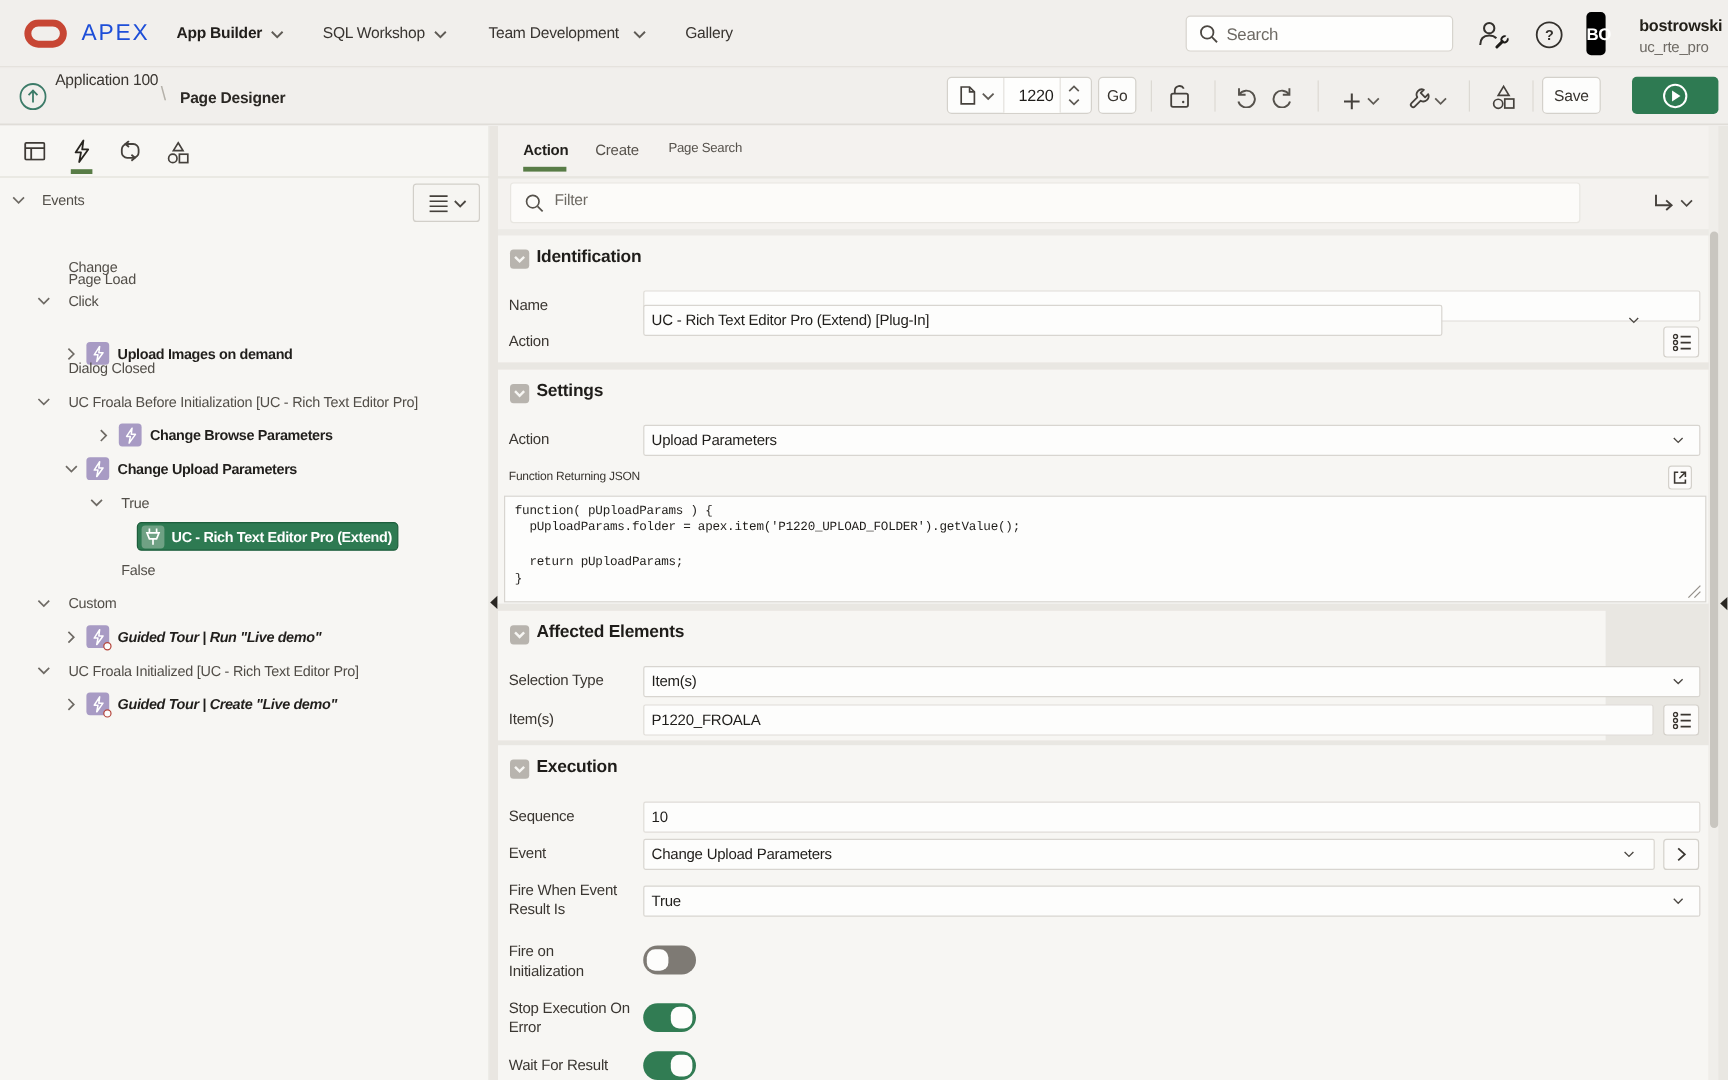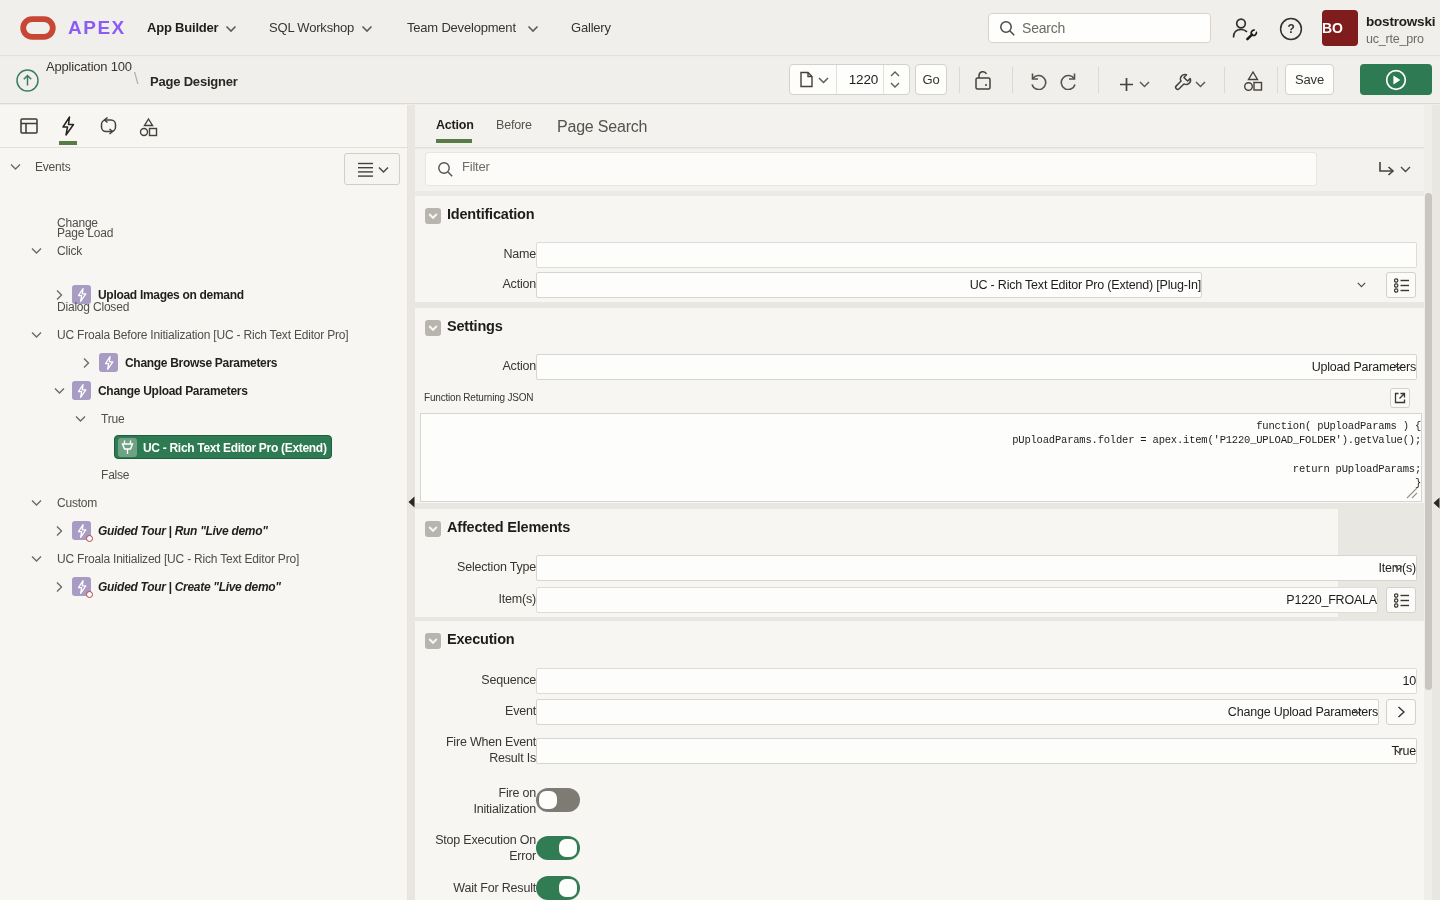--- a/index.html
+++ b/index.html
@@ -14,21 +14,21 @@
 #main { position:absolute; left:0; top:105px; width:1440px; height:795px; }
 #left { position:absolute; left:0; top:0; width:408px; height:795px; background:#f7f6f3; border-right:1px solid #e7e4df; }
 #ltabbar { position:absolute; left:0; top:0; width:408px; height:43px; border-bottom:1px solid #e2dfda; }
 #lsplit { position:absolute; left:408px; top:0; width:7px; height:795px; background:#e9e6e1; }
 #right { position:absolute; left:415px; top:0; width:1009px; height:795px; background:#eceae6; }
 #rtabbar { position:absolute; left:0; top:0; width:1009px; height:43px; background:#f4f2ef; border-bottom:1px solid #e2dfda; }
 #filterrow { position:absolute; left:0; top:44px; width:1009px; height:42px; background:#f4f2ef; }
 #secwrap { position:absolute; left:0; top:91px; width:1009px; height:704px; background:#e9e7e2; overflow:hidden; }
 #gutter { position:absolute; left:1424px; top:0; width:8px; height:795px; background:#f0eeea; }
 #rsplit { position:absolute; left:1432px; top:0; width:8px; height:795px; background:#e9e7e2; }
-.section { background:#f7f6f3; position:absolute;text-align:right; }
+.section { background:#f7f6f3; position:absolute; }
 .cico { position:absolute; left:10px; top:4px; width:16px; height:16px; background:#b8b4ae; border-radius:3px; }
 .cico svg { position:absolute; left:2px; top:2px; }
 .flabel { position:absolute; left:9px; top:0; width:112px; font-size:12.5px; color:#3a3631; line-height:15.5px; }
 .finput { position:absolute; left:121px; top:2px; height:26px; background:#fdfdfc; border:1px solid #dfdcd7; border-radius:2px; font-size:12.5px; color:#1f1d1a; line-height:24px; padding-left:6px; }
 .fsel { position:absolute; left:121px; top:2px; height:26px; background:#fdfdfc; border:1px solid #d8d5d0; border-radius:2px; font-size:12.5px; color:#1f1d1a; line-height:24px; padding-left:6px; }
 .chev { position:absolute; top:50%; margin-top:-3px; width:9px; height:6px; }
 .iconbtn { position:absolute; top:2px; width:30px; height:26px; background:#fcfbfa; border:1px solid #d4d1cb; border-radius:3px; }
 
 .toggle { position:absolute; left:121px; width:44px; height:24px; border-radius:12px; }
 .toggle .knob { position:absolute; top:3px; width:18px; height:18px; background:#fdfdfc; border-radius:7px; }
@@ -43,21 +43,21 @@
 .daicon svg { position:absolute; left:2.5px; top:2.5px; }
 .reddot { position:absolute; right:-2px; bottom:-2px; width:7px; height:7px; border-radius:50%; background:#fdfdfc; border:1.5px solid #b3433a; }
 </style>
 </head>
 <body>
 
 <div id="h1">
   <svg class="abs" style="left:20px;top:16px;" width="36" height="24" viewBox="0 0 36 24">
       <rect x="3.2" y="3.2" width="29.6" height="17.6" rx="8.8" ry="8.8" fill="none" stroke="#c74634" stroke-width="5.8"></rect>
     </svg>
-  <div class="abs" style="left:68px;top:17px;font-size:19px;font-weight:bold;color:#8b5cf6;letter-spacing:1.5px;">APEX</div>
+  <div class="abs" style="left:68px;top:17px;font-size:19px;font-weight:normal;color:#1d4ed8;letter-spacing:1.5px;">APEX</div>
   <div class="navtxt" style="left:147px;font-weight:bold;color:#211e1b;">App Builder</div>
   <svg class="abs" style="left:225px;top:25px;" width="12" height="8" viewBox="0 0 12 8">
       <path d="M1.5 1.5 L6 6 L10.5 1.5" fill="none" stroke="#5f5b55" stroke-width="1.6"></path>
     </svg>
   <div class="navtxt" style="left:269px;">SQL Workshop</div>
   <svg class="abs" style="left:361px;top:25px;" width="12" height="8" viewBox="0 0 12 8">
       <path d="M1.5 1.5 L6 6 L10.5 1.5" fill="none" stroke="#5f5b55" stroke-width="1.6"></path>
     </svg>
   <div class="navtxt" style="left:407px;">Team Development</div>
   <svg class="abs" style="left:527px;top:25px;" width="12" height="8" viewBox="0 0 12 8">
@@ -80,21 +80,21 @@
         <rect x="-1" y="-8" width="2" height="3.4" fill="#f1efec"></rect>
         <path d="M0 -1.6 L0 4.8" stroke="#1d1b18" stroke-width="2.5" stroke-linecap="round"></path>
       </g>
   </svg>
 
   <svg class="abs" style="left:1279px;top:17px;" width="24" height="24" viewBox="0 0 24 24">
       <circle cx="12" cy="12" r="10.4" fill="none" stroke="#34312d" stroke-width="1.5"></circle>
       <text x="12" y="16.2" font-size="12" font-weight="bold" fill="#34312d" text-anchor="middle" font-family="Liberation Sans,sans-serif">?</text>
     </svg>
 
-  <div class="abs" style="left:1322px;top:10px;width:36px;height:36px;background:#7f1d1d;border-radius:4px;color:#fff;font-size:14px;font-weight:bold;text-align:left;line-height:36px;">BO</div>
+  <div class="abs" style="left:1322px;top:10px;width:16px;height:36px;background:#000000;border-radius:4px;color:#fff;font-size:14px;font-weight:bold;text-align:right;line-height:36px;">BO</div>
   <div class="abs" style="left:1366px;top:14px;font-size:13.5px;font-weight:bold;color:#232019;">bostrowski</div>
   <div class="abs" style="left:1366px;top:32px;font-size:12.5px;color:#6e6a64;">uc_rte_pro</div>
 </div>
 
 <div id="h2">
   <svg class="abs" style="left:16px;top:12px;" width="23" height="23" viewBox="0 0 23 23">
       <circle cx="11.5" cy="11.5" r="10.5" fill="none" stroke="#3c7b68" stroke-width="1.5"></circle>
       <path d="M11.5 16.5 L11.5 7 M7.8 10.3 L11.5 6.5 L15.2 10.3" fill="none" stroke="#3c7b68" stroke-width="1.5"></path>
     </svg>
   <div class="abs" style="left:46px;top:2px;font-size:13px;color:#3a3631;">Application 100</div>
@@ -328,22 +328,22 @@
   <div id="lsplit">
     <svg class="abs" style="left:0px;top:391px;" width="7" height="12" viewBox="0 0 7 12">
         <path d="M6.5 0.5 L0.5 6 L6.5 11.5 Z" fill="#2a2723"></path>
       </svg>
   </div>
 
   <div id="right">
     <div id="rtabbar">
       <div class="abs" style="left:21px;top:13px;font-size:12.5px;font-weight:bold;color:#211f1b;">Action</div>
       <div class="abs" style="left:21px;top:34px;width:36px;height:4px;background:#587c46;"></div>
-      <div class="abs" style="left:81px;top:13px;font-size:12.5px;color:#56524c;">Before</div>
-      <div class="abs" style="left:142px;top:13px;font-size:16px;color:#56524c;">Page Search</div>
+      <div class="abs" style="left:81px;top:13px;font-size:12.5px;color:#56524c;">Create</div>
+      <div class="abs" style="left:142px;top:13px;font-size:11px;color:#56524c;">Page Search</div>
     </div>
     <div id="filterrow">
       <div class="abs" style="left:10px;top:3px;width:892px;height:34px;background:#fcfbf9;border:1px solid #e8e6e1;border-radius:3px;"></div>
       <svg class="abs" style="left:22px;top:12px;" width="17" height="17" viewBox="0 0 17 17">
           <circle cx="7" cy="7" r="5.2" fill="none" stroke="#56524c" stroke-width="1.4"></circle>
           <line x1="11" y1="11" x2="15.2" y2="15.2" stroke="#56524c" stroke-width="1.4"></line>
         </svg>
       <div class="abs" style="left:47px;top:10px;font-size:13px;color:#6e6a64;">Filter</div>
       <svg class="abs" style="left:963px;top:13px;" width="18" height="15" viewBox="0 0 18 15">
           <path d="M2 0 V9 H14" fill="none" stroke="#45413c" stroke-width="1.6"></path>
@@ -358,21 +358,21 @@
       <div class="section abs" style="left:0;top:0;width:1009px;height:106px;">
         <span class="cico abs" style="left:10px;top:12px;">
             <svg style="position:absolute;left:3px;top:5px;" width="10" height="7" viewBox="0 0 10 7">
               <path d="M1.2 1 L5 4.8 L8.8 1" fill="none" stroke="#f7f6f3" stroke-width="2"></path>
             </svg>
           </span>
         <div class="abs" style="left:32px;top:10px;font-size:14.5px;font-weight:bold;color:#1f1d1a;">Identification</div>
         <div class="abs flabel" style="top:51px;">Name</div>
         <div class="abs finput" style="top:46px;width:881px;"></div>
         <div class="abs flabel" style="top:81px;">Action</div>
-        <div class="abs fsel" style="top:76px;width:666px;">UC - Rich Text Editor Pro (Extend) [Plug-In]<svg class="chev" style="left:820px;" width="11" height="7" viewBox="0 0 11 7">
+        <div class="abs fsel" style="top:58px;width:666px;">UC - Rich Text Editor Pro (Extend) [Plug-In]<svg class="chev" style="left:820px;" width="11" height="7" viewBox="0 0 11 7">
               <path d="M1 1 L5.5 5.5 L10 1" fill="none" stroke="#4c4843" stroke-width="1.4"></path>
             </svg></div>
         <div class="iconbtn abs" style="left:971px;top:76px;">
             <svg style="position:absolute;left:7px;top:5px;" width="16" height="15" viewBox="0 0 16 15">
               <circle cx="2.2" cy="2.5" r="1.7" fill="none" stroke="#3a3631" stroke-width="1.2"></circle>
               <circle cx="2.2" cy="7.5" r="1.7" fill="none" stroke="#3a3631" stroke-width="1.2"></circle>
               <circle cx="2.2" cy="12.5" r="1.7" fill="none" stroke="#3a3631" stroke-width="1.2"></circle>
               <line x1="6.5" y1="2.5" x2="15" y2="2.5" stroke="#3a3631" stroke-width="1.4"></line>
               <line x1="6.5" y1="7.5" x2="15" y2="7.5" stroke="#3a3631" stroke-width="1.4"></line>
               <line x1="6.5" y1="12.5" x2="15" y2="12.5" stroke="#3a3631" stroke-width="1.4"></line>

